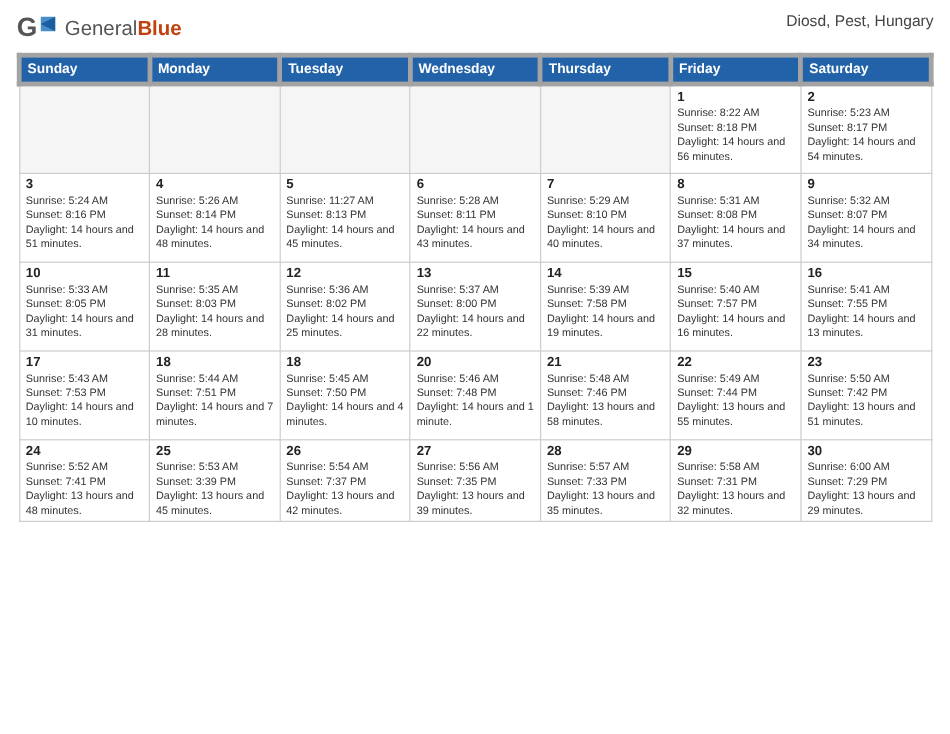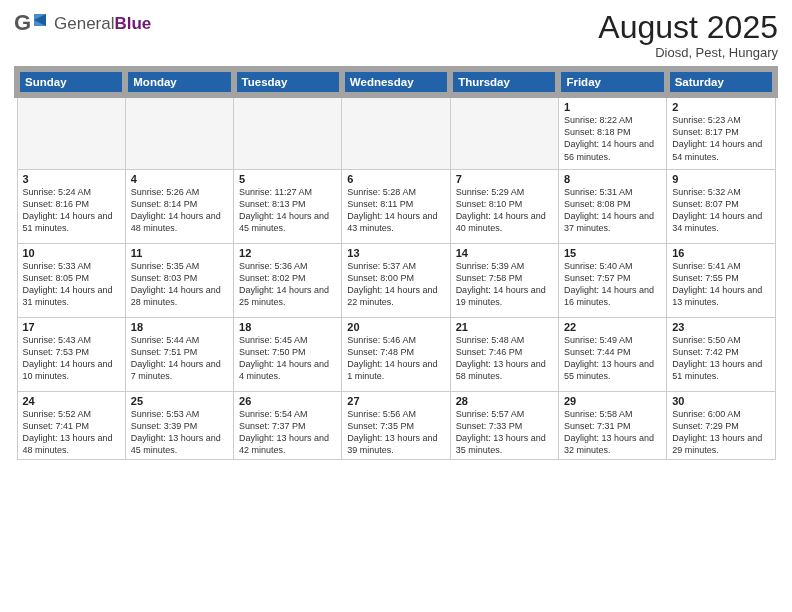--- a/index.html
+++ b/index.html
@@ -49,21 +49,21 @@
       border-collapse: collapse;
       border: 1px solid #bbb;
     }
     .calendar th {
       background: #2262a8;
       color: #fff;
       font-size: 11.5px;
       font-weight: bold;
       padding: 4px 5px;
       text-align: left;
-      border: 6px solid #a3a3a3;
+      border: 4px solid #a3a3a3;
     }
     .calendar td {
       width: calc(100% / 7);
       vertical-align: top;
       border: 1px solid #ccc;
       padding: 3px 5px;
       font-size: 9.5px;
       color: #333;
       height: 74px;
       background: #fff;
@@ -94,25 +94,24 @@
   <div class="header">
     <div class="logo">
       <svg class="logo-icon" viewBox="0 0 36 28" xmlns="http://www.w3.org/2000/svg">
 
         <text x="0" y="20" font-size="22" font-weight="bold" fill="#555" font-family="Arial">G</text>
 
         <polygon points="20,4 32,4 32,16 20,16" fill="#2a7abf" opacity="0.85"></polygon>
         <polygon points="20,10 32,4 32,16" fill="#1a5fa0"></polygon>
       </svg>
       <div>
-        <div style="font-size:17px; color:#555; font-weight:normal;">General<span style="color:#701a75; font-weight:bold;">Blue</span></div>
+        <div style="font-size:17px; color:#555; font-weight:normal;">General<span style="color:#c2410c; font-weight:bold;">Blue</span></div>
       </div>
     </div>
     <div class="title-block">
-      <div class="month-title">August 2025</div>
       <div class="location">Diosd, Pest, Hungary</div>
     </div>
   </div>
 
   <table class="calendar">
     <thead>
       <tr>
       <th>Sunday</th>
           <th>Monday</th>
           <th>Tuesday</th>

